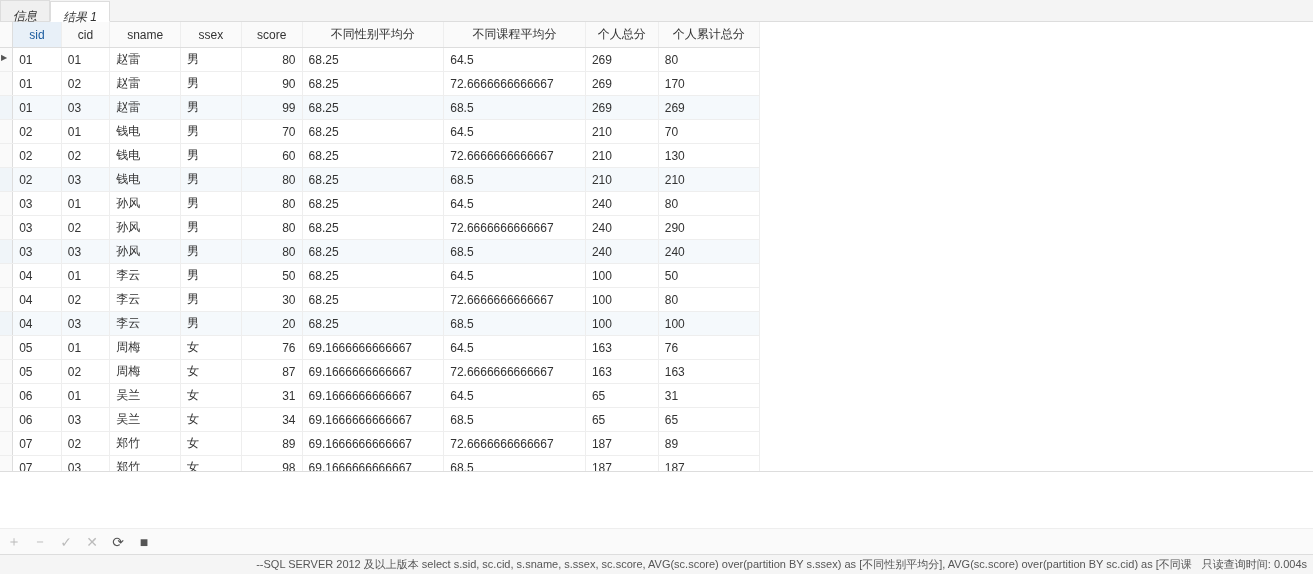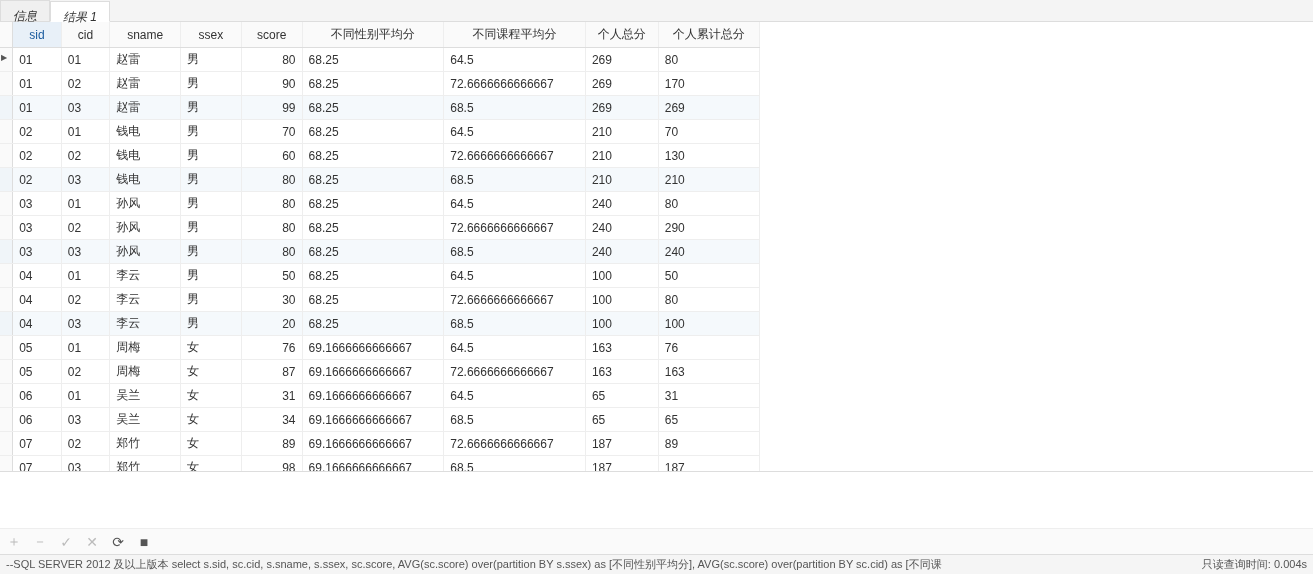--- a/index.html
+++ b/index.html
@@ -136,20 +136,21 @@
     align-items: center;
     padding: 0 6px;
     font-size: 11px;
     color: #555;
     justify-content: space-between;
   }
   .status-left {
     white-space: nowrap;
     overflow: hidden;
     flex: 1;
+    text-align: right;
   }
   .status-right {
     display: flex;
     white-space: nowrap;
     padding-left: 10px;
   }
 </style>
 </head>
 <body>
 

